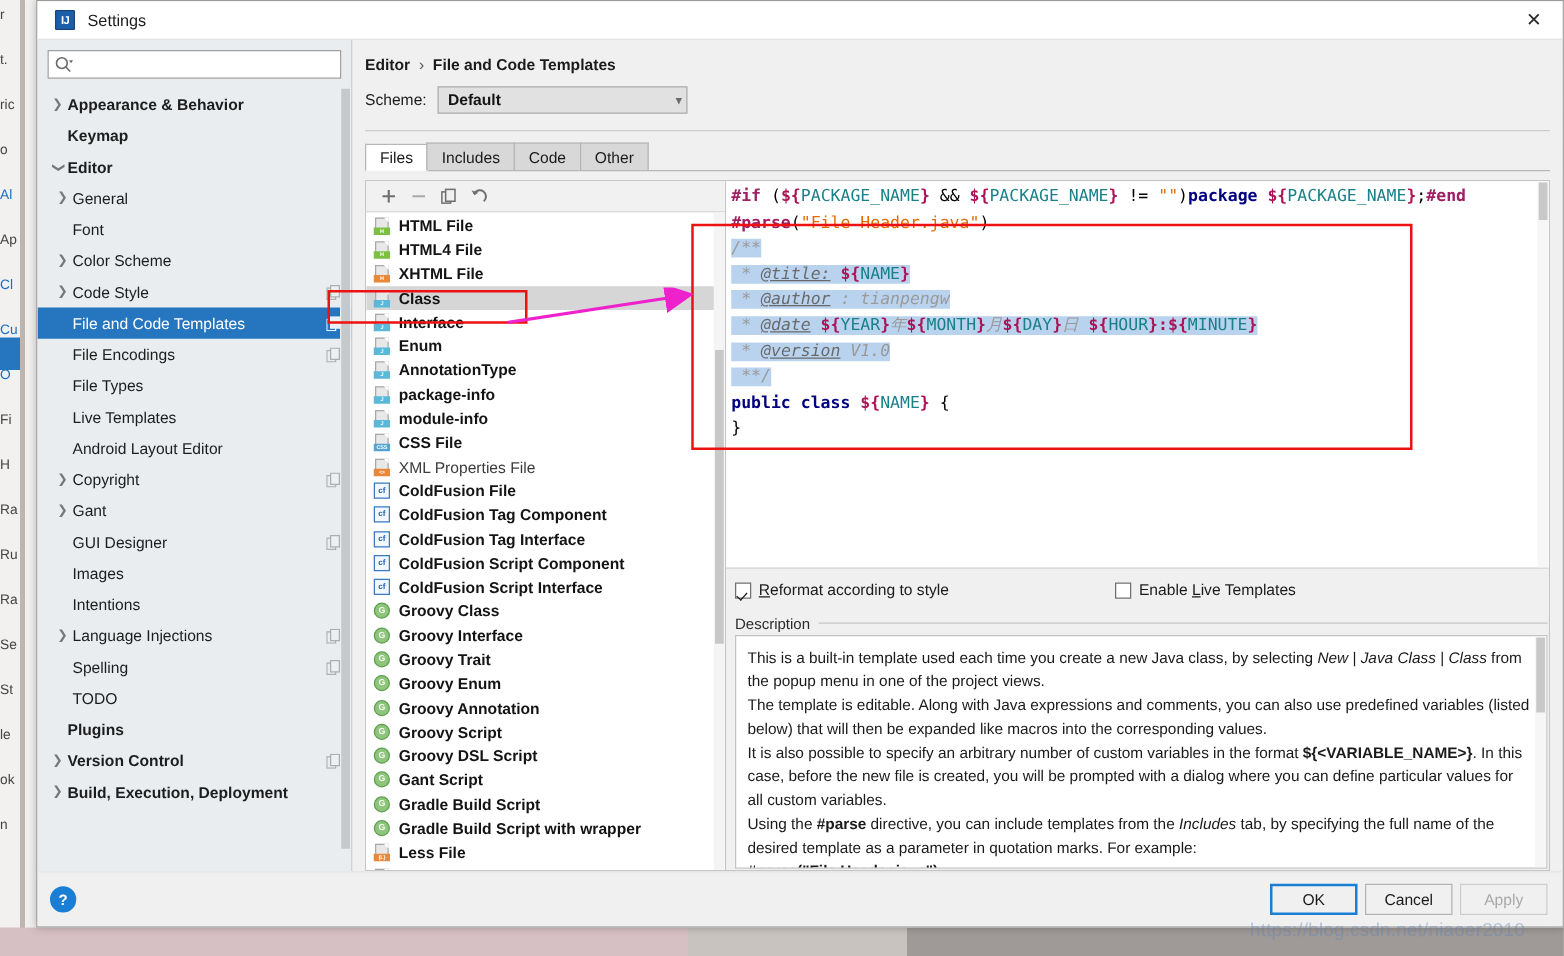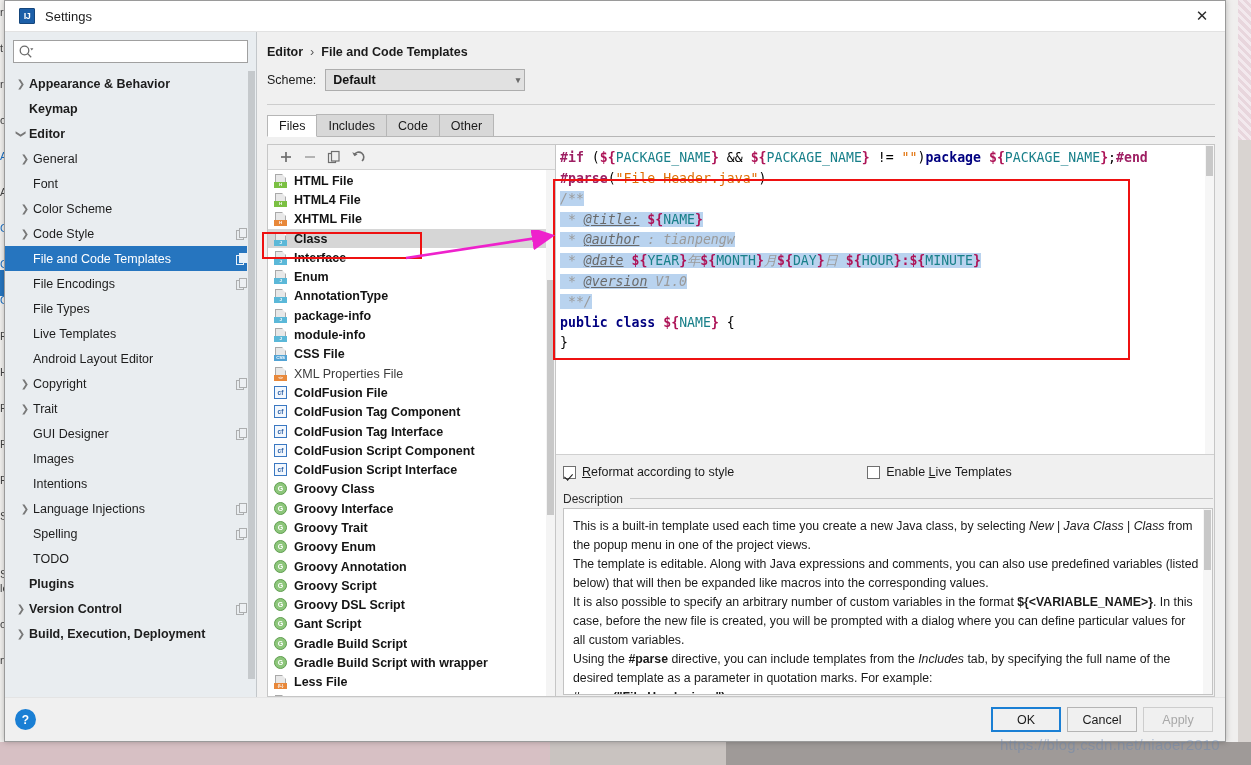--- a/index.html
+++ b/index.html
@@ -35,21 +35,21 @@
       repeating-linear-gradient(45deg, #e8d6dd 0 3px, #f3e9ee 3px 6px),
       #ecdfe5;
   }
   #bg-bottom-band {
     position: absolute; left: 0; top: 742px; width: 1251px; height: 23px;
     background: linear-gradient(90deg,#d7c0c4 0 44%, #c9c3c0 44% 58%, #9f9a98 58% 100%);
   }
 
   
   #settings-window {
-    position: absolute; left: 4px; top: 0px; width: 1222px; height: 742px;
+    position: absolute; left: 29px; top: 0px; width: 1222px; height: 742px;
     background: #f0f0f0;
     border: 1px solid #9a9a9a;
     box-shadow: 0 0 6px rgba(0,0,0,0.25);
     display: flex; flex-direction: column;
   }
   
   #titlebar {
     height: 31px; min-height: 31px; background: #ffffff;
     display: flex; align-items: center;
     border-bottom: 1px solid #e2e2e2;
@@ -355,21 +355,21 @@
       <div class="bgtext" style="top: 186px; color: rgb(68, 68, 68);">Ap</div>
       <div class="bgtext" style="top: 222px; color: rgb(26, 111, 196);">Cl</div>
       <div class="bgtext" style="top: 258px; color: rgb(26, 111, 196);">Cu</div>
       <div class="bgtext" style="top: 294px; color: rgb(26, 111, 196);">O</div>
       <div class="bgtext" style="top: 330px; color: rgb(68, 68, 68);">Fi</div>
       <div class="bgtext" style="top: 366px; color: rgb(68, 68, 68);">H</div>
       <div class="bgtext" style="top: 402px; color: rgb(68, 68, 68);">Ra</div>
       <div class="bgtext" style="top: 438px; color: rgb(68, 68, 68);">Ru</div>
       <div class="bgtext" style="top: 474px; color: rgb(68, 68, 68);">Ra</div>
       <div class="bgtext" style="top: 510px; color: rgb(68, 68, 68);">Se</div>
-      <div class="bgtext" style="top: 568px; color: rgb(68, 68, 68);">St</div>
+      <div class="bgtext" style="top: 546px; color: rgb(68, 68, 68);">St</div>
       <div class="bgtext" style="top: 582px; color: rgb(68, 68, 68);">le</div>
       <div class="bgtext" style="top: 618px; color: rgb(68, 68, 68);">ok</div>
       <div class="bgtext" style="top: 654px; color: rgb(68, 68, 68);">n</div>
       <div style="position: absolute; left: 0px; top: 270px; width: 16px; height: 26px; background: rgb(38, 117, 191);"></div>
     </div>
   <div id="bg-right-strip">
     <div class="bgr-pattern"></div>
   </div>
   <div id="bg-bottom-band"></div>
 </div>
@@ -463,21 +463,21 @@
             <div class="tree-item depth1">
               <span class="arrow">❯</span>
               <span class="tlabel">Copyright</span>
               <span class="copy-badge"><svg width="12" height="12" viewBox="0 0 12 12">
                   <rect x="0.5" y="2.5" width="7" height="9" fill="none" stroke="#7b7b7b" stroke-width="1"></rect>
                   <rect x="3.5" y="0.5" width="7" height="9" fill="#f2f4f6" stroke="#7b7b7b" stroke-width="1"></rect>
                 </svg></span>
             </div>
             <div class="tree-item depth1">
               <span class="arrow">❯</span>
-              <span class="tlabel">Trait</span>
+              <span class="tlabel">Gant</span>
             </div>
             <div class="tree-item depth1">
               <span class="arrow">&nbsp;</span>
               <span class="tlabel">GUI Designer</span>
               <span class="copy-badge"><svg width="12" height="12" viewBox="0 0 12 12">
                   <rect x="0.5" y="2.5" width="7" height="9" fill="none" stroke="#7b7b7b" stroke-width="1"></rect>
                   <rect x="3.5" y="0.5" width="7" height="9" fill="#f2f4f6" stroke="#7b7b7b" stroke-width="1"></rect>
                 </svg></span>
             </div>
             <div class="tree-item depth1">

